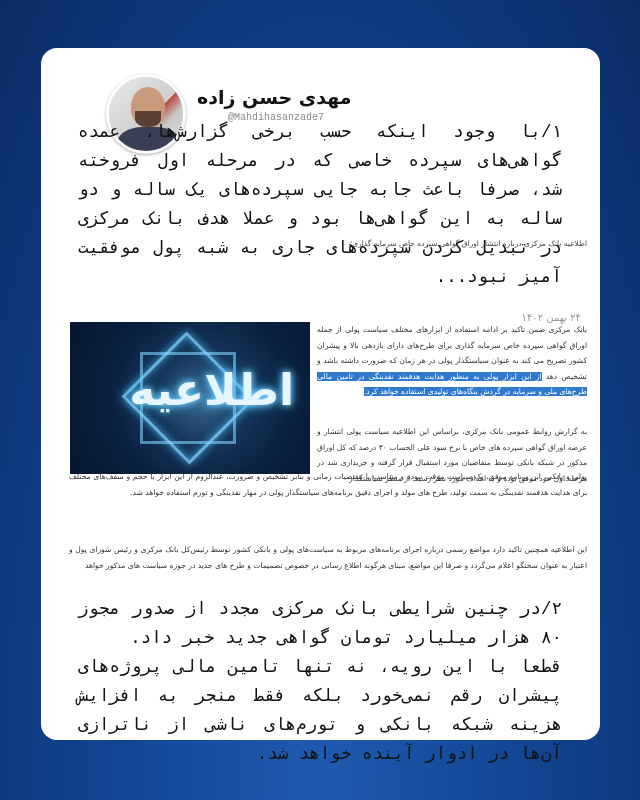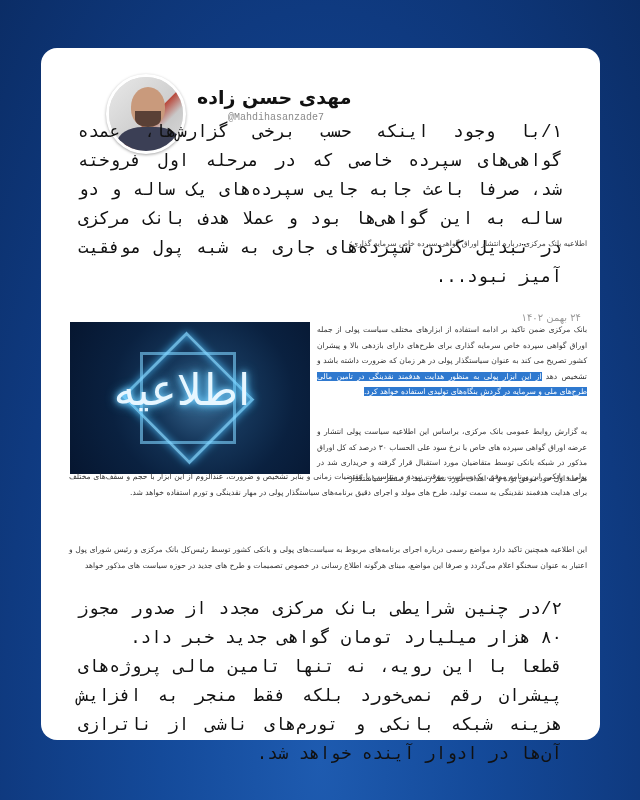--- a/index.html
+++ b/index.html
@@ -80,22 +80,22 @@
     position:absolute; left:70px; top:30px; width:96px; height:92px;
     border:3px solid #7fd4ff; opacity:0.8;
     transform: rotate(45deg);
     box-shadow: 0 0 8px #4cc0ff, inset 0 0 8px #4cc0ff;
   }
   .photo .glow2 {
     position:absolute; left:70px; top:30px; width:96px; height:92px;
     border:3px solid #7fd4ff; opacity:0.6;
   }
   .photo .logo-text {
-    position:absolute; left:0; right:16px; top:42px; text-align:center;
-    font-size:44px; font-weight:normal; color:#e6f6ff;
+    position:absolute; left:0; right:16px; top:42px; 
+    font-size:44px; font-weight:bold; color:#e6f6ff;
     text-shadow: 0 0 6px #7fd4ff, 0 0 12px #4cc0ff;
     direction: rtl;
   }
   .news .para {
     position:absolute; font-size:7.6px; line-height:15.5px; color:#333; text-align: justify; text-align-last: right;
   }
   .p1 { right:0; top:86px; width:270px; }
   .p1 .hl { background:#2f79cf; color:#fff; }
   .p2 { right:0; top:188px; width:270px;margin-left:30px; }
   .p3 { right:0; top:233px; width:518px; }

